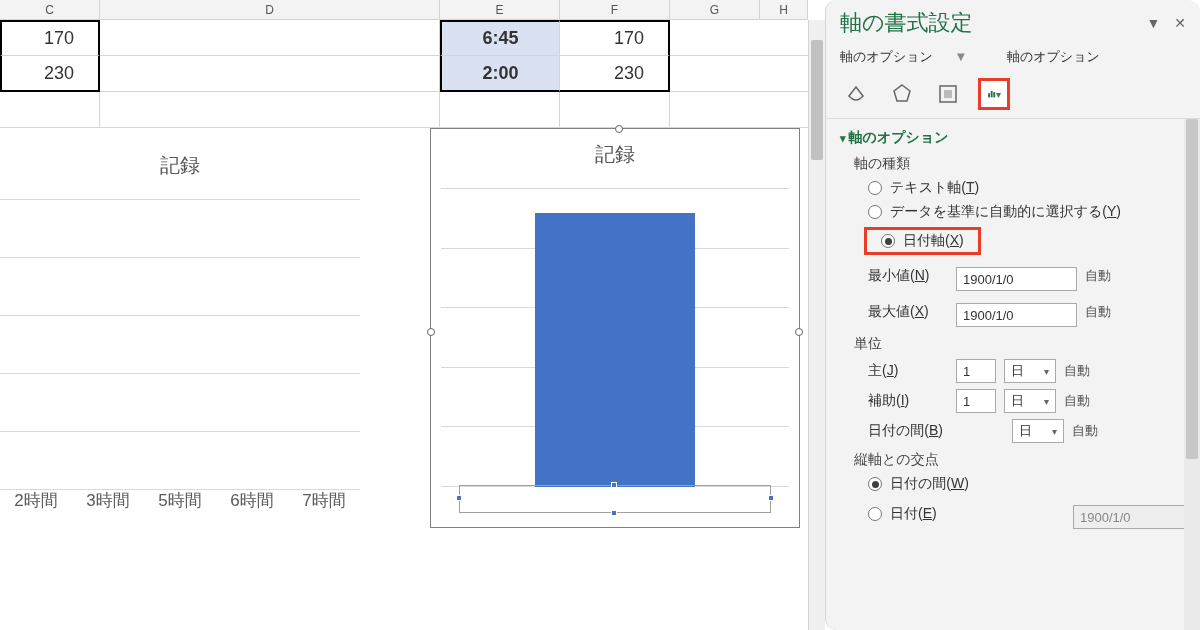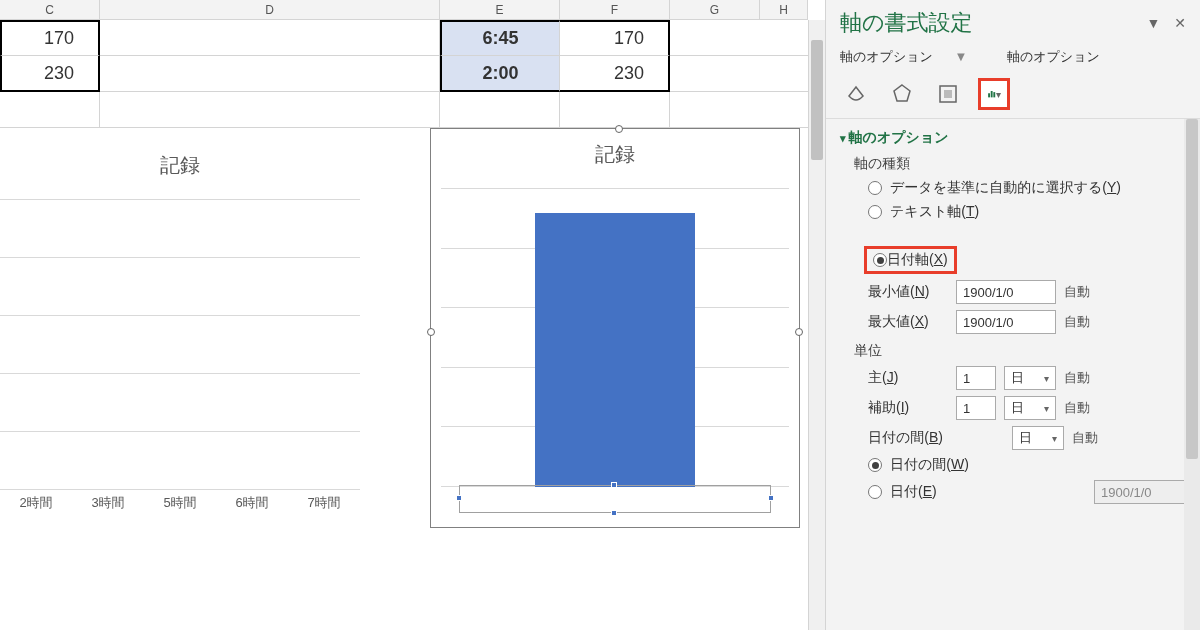--- a/index.html
+++ b/index.html
@@ -93,21 +93,21 @@
     height: 1px;
     background: #d9d9d9;
   }
   .bars { position: absolute; left: 0; right: 0; bottom: 0; top: 0; display: flex; align-items: flex-end; }
   .barwrap { flex: 1; display: flex; justify-content: center; }
   .bar { width: 36px; background: #4472c4; }
   .xaxis {
     position: absolute;
     left: 10px; right: 10px; bottom: 18px;
     display: flex;
-    font-size: 13px;
+    font-size: 17px;
     color: #595959;
   }
   .xaxis .tick { flex:1; text-align:center; }
 
   .chart-selected {
     border: 1px solid #808080;
   }
   .sel-handle {
     position: absolute;
     width: 8px; height: 8px;
@@ -122,20 +122,21 @@
   .inner-sel .h { position:absolute; width:6px; height:6px; background:#4472c4; border:1px solid #fff;}
 
   
   .panel {
     flex: 1;
     background: #f3f3f3;
     border-left: 1px solid #d4d4d4;
     display: flex;
     flex-direction: column;
     color: #333;
+    border-radius: 12px;
   }
   .panel-header {
     display: flex;
     align-items: center;
     padding: 8px 14px 0 14px;
     font-size: 22px;
     color: #217346;
     font-weight: normal;
   }
   .panel-header .spacer { flex:1; }
@@ -185,26 +186,26 @@
   .lbl { font-size: 14px; color:#444; margin: 8px 0 6px 14px;}
   .radio-row, .input-row {
     display: flex;
     align-items: center;
     margin: 6px 0 6px 28px;
     font-size: 14px;
     gap: 8px;
   }
   .radio { width:14px; height:14px; border:1px solid #767676; border-radius:50%; display:inline-flex; align-items:center; justify-content:center; background:#fff;}
   .radio.checked::after { content:""; width:7px; height:7px; background:#404040; border-radius:50%;}
-  .radio-hl { border: 3px solid #e83d2a; padding: 2px 6px; display:inline-flex; align-items:center; gap:0;margin-top:19px;}
+  .radio-hl { border: 3px solid #e83d2a; padding: 2px 14px; display:inline-flex; align-items:center; gap:8px;}
   .txt { font-size:14px; color:#333;}
   .ul { text-decoration: underline; }
   .input-row .ilabel { width: 80px; }
   .tbox { border:1px solid #aaa; background:#fff; height:24px; padding:0 6px; display:flex; align-items:center; font-size:13px; color:#333;}
-  .tbox.w100 { width: 100px;}
+  .tbox.w100 { width: 121px; margin-top: 6px;}
   .tbox.w40 { width: 40px;}
   .sel { border:1px solid #aaa; background:#fff; height:24px; width:52px; display:flex; align-items:center; padding:0 6px; font-size:13px; justify-content:space-between;}
   .sel::after { content:"▾"; font-size:10px; color:#666;}
   .auto { color:#555; font-size:13px;}
   .tbox.dis { background:#eee; color:#888;}
 
   svg { display:block; }
 </style>
 </head>
 <body>
@@ -348,25 +349,25 @@
         </svg>
     </div>
   </div>
 
   <div class="panel-body">
     <div class="sect-h">軸のオプション</div>
     <div class="lbl">軸の種類</div>
 
     <div class="radio-row">
       <span class="radio"></span>
-      <span class="txt"><span>データを基準に自動的に選択する(</span><span class="ul">Y</span><span>)</span></span>
+      <span class="txt"><span>テキスト軸(</span><span class="ul">T</span><span>)</span></span>
     </div>
     <div class="radio-row">
       <span class="radio"></span>
-      <span class="txt"><span>テキスト軸(</span><span class="ul">T</span><span>)</span></span>
+      <span class="txt"><span>データを基準に自動的に選択する(</span><span class="ul">Y</span><span>)</span></span>
     </div>
     <div style="margin:4px 0 4px 24px">
       <span class="radio-hl">
         <span class="radio checked"></span>
         <span class="txt"><span>日付軸(</span><span class="ul">X</span><span>)</span></span>
       </span>
     </div>
 
     <div class="input-row">
       <span class="ilabel"><span>最小値(</span><span class="ul">N</span><span>)</span></span>
@@ -392,20 +393,21 @@
       <span class="sel">日</span>
       <span class="auto">自動</span>
     </div>
     <div class="input-row">
       <span class="ilabel"><span>日付の間(</span><span class="ul">B</span><span>)</span></span>
       <span style="width:48px"></span>
       <span class="sel">日</span>
       <span class="auto">自動</span>
     </div>
 
+    <div class="lbl">縦軸との交点</div>
     <div class="radio-row">
       <span class="radio checked"></span>
       <span class="txt"><span>日付の間(</span><span class="ul">W</span><span>)</span></span>
     </div>
     <div class="radio-row">
       <span class="radio"></span>
       <span class="txt"><span>日付(</span><span class="ul">E</span><span>)</span></span>
       <span style="flex:1"></span>
       <span class="tbox w100 dis">1900/1/0</span>
     </div>

